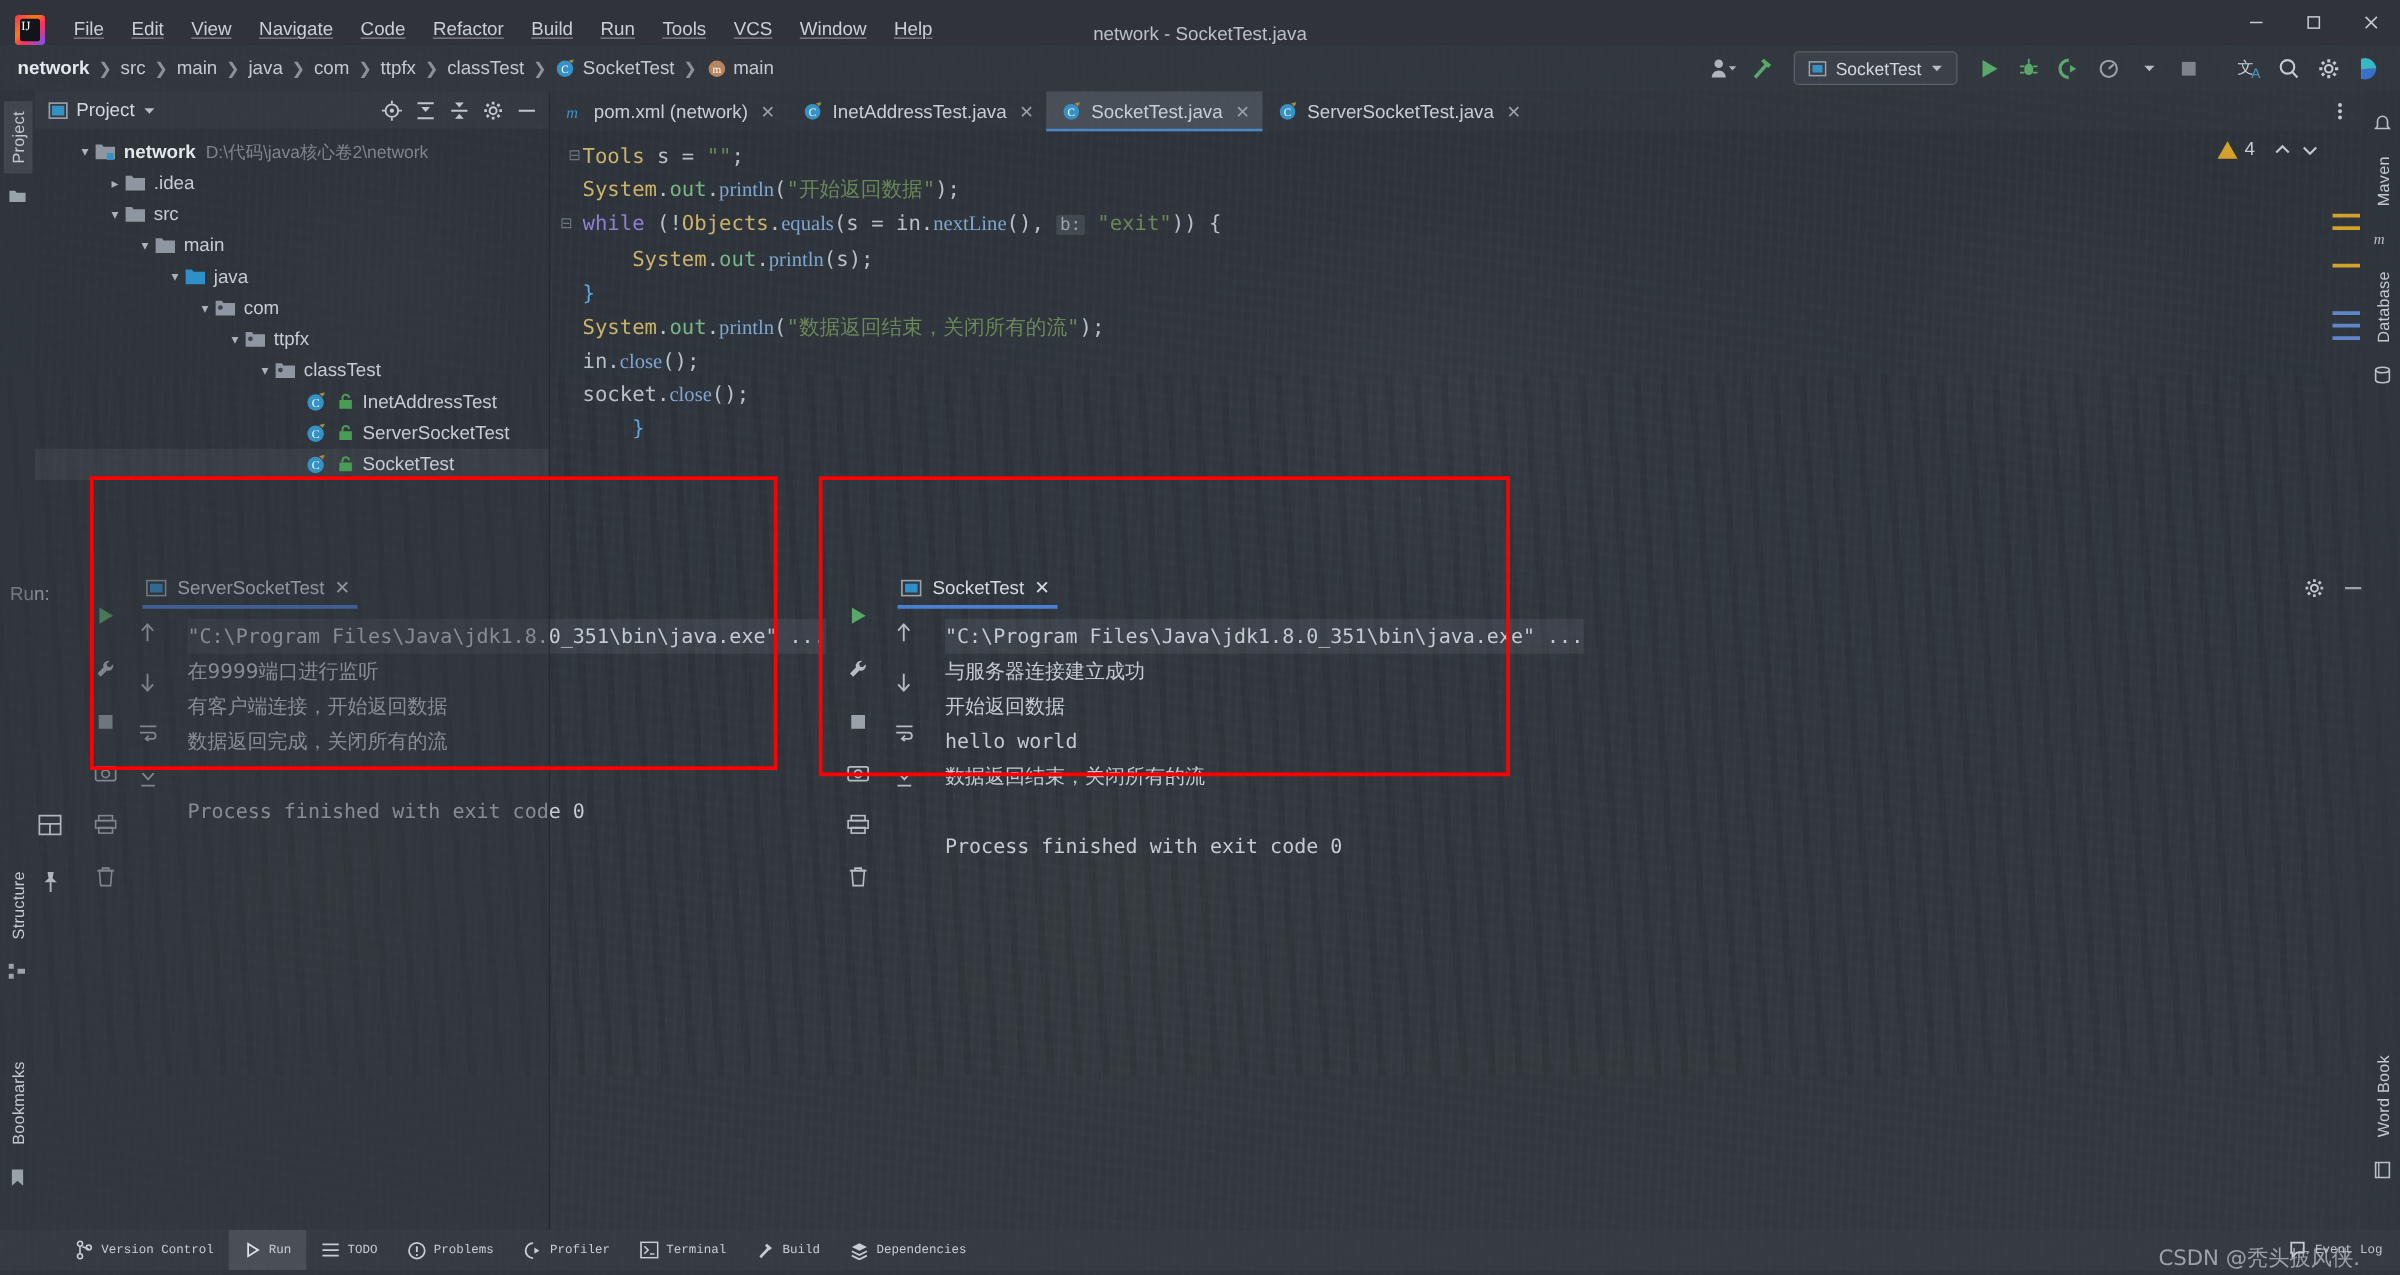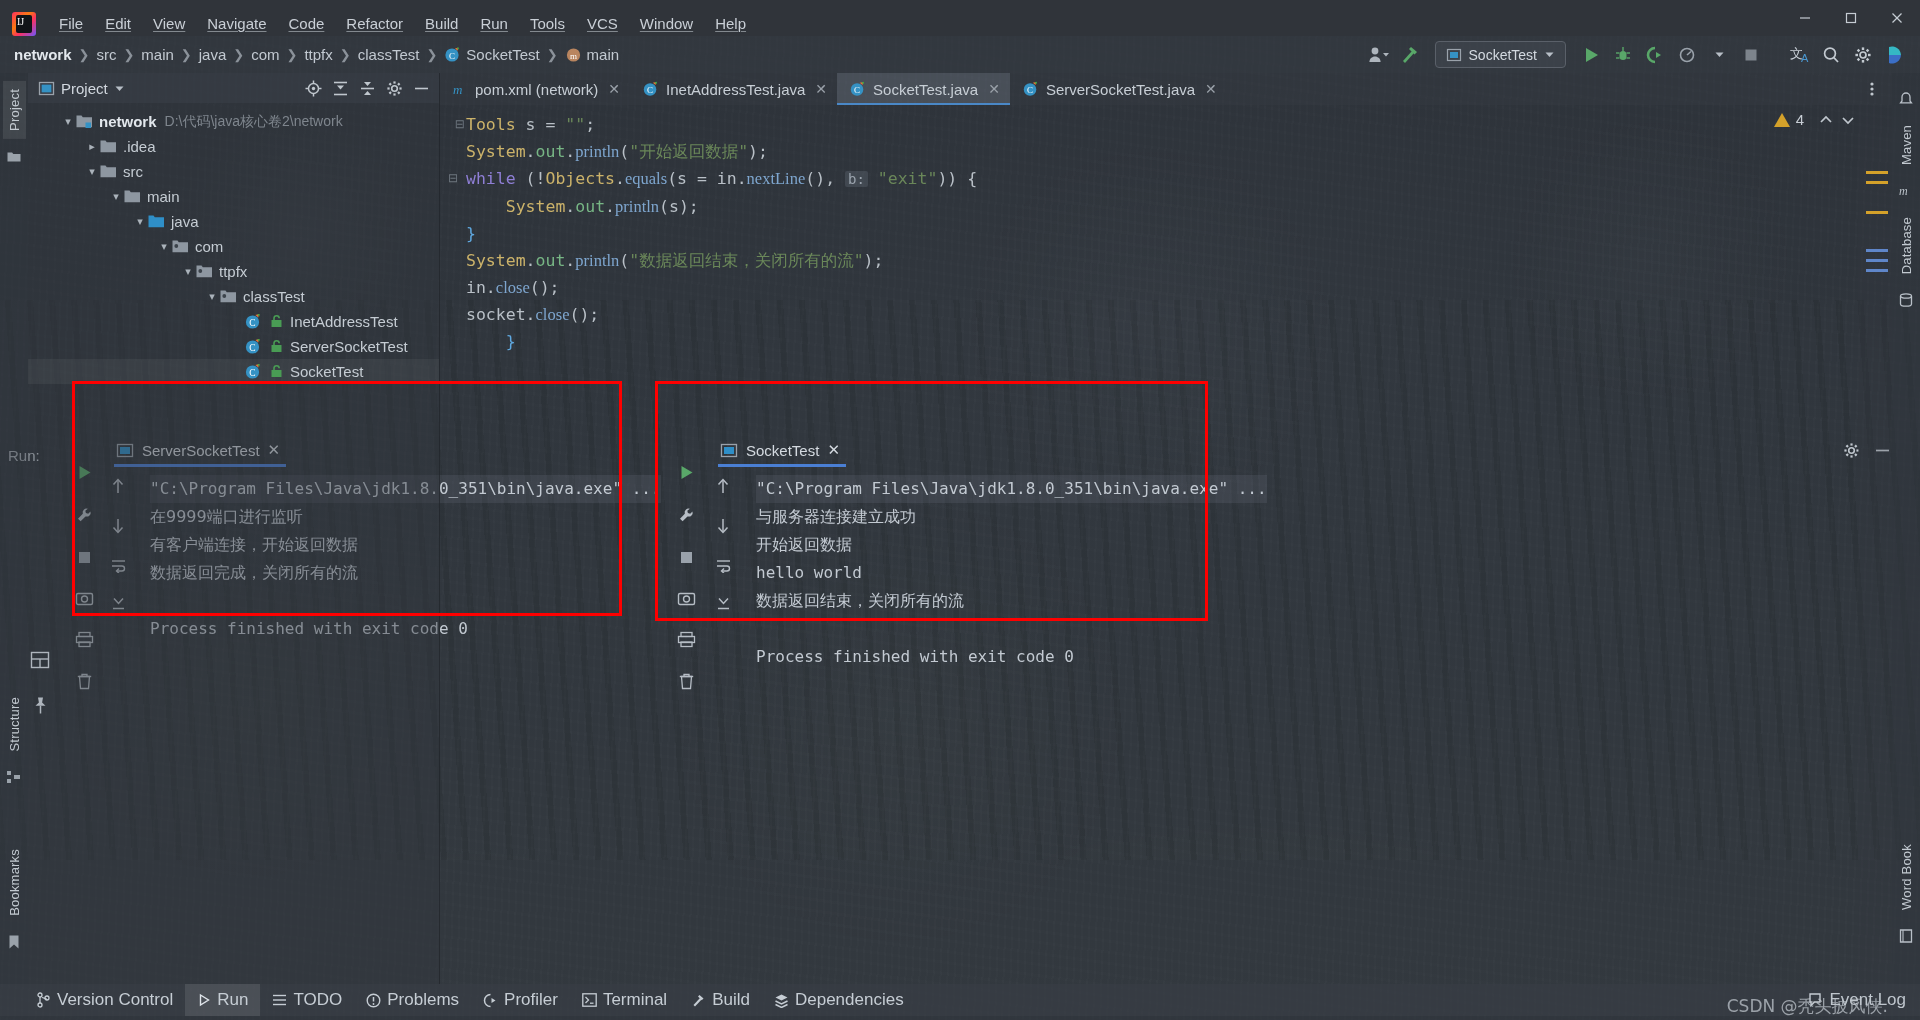--- a/index.html
+++ b/index.html
@@ -254,21 +254,21 @@
   }
   .console-out .cmdline { background: rgba(120,130,145,0.18); display:inline-block; }
   .console-out .zh { font-family: "DejaVu Sans", sans-serif; font-size: 16px; }
 
   .redbox { position: absolute; border: 3px solid #ff0000; pointer-events: none; z-index: 20; }
 
   
   .bottombar {
     position: relative; z-index: 5;
     height: 32px; display: flex; align-items: center;
-    background: rgba(56,62,69,0.62); padding-left: 24px; gap: 0; font-size: 17px;
+    background: rgba(56,62,69,0.62); padding-left: 48px; gap: 0; font-size: 10px; font-family: Liberation Mono, monospace;
   }
   .bb-item {
     display: flex; align-items: center; gap: 6px; height: 32px; padding: 0 12px;
     color: #c6cdd4;
   }
   .bb-item.active { background: rgba(255,255,255,0.10); }
   .bb-right { margin-left: auto; display: flex; align-items: center; padding-right: 14px; }
 
   
   .statusbar {
@@ -300,20 +300,21 @@
       <div class="menu-item">Navigate</div>
       <div class="menu-item">Code</div>
       <div class="menu-item">Refactor</div>
       <div class="menu-item">Build</div>
       <div class="menu-item">Run</div>
       <div class="menu-item">Tools</div>
       <div class="menu-item">VCS</div>
       <div class="menu-item">Window</div>
       <div class="menu-item">Help</div>
     </div>
+    <div class="win-title">network - SocketTest.java</div>
     <div class="win-buttons">
       <div class="win-btn">
         <svg width="14" height="14" viewBox="0 0 14 14">
             <line x1="2" y1="7" x2="12" y2="7" stroke="#c5ccd3" stroke-width="1.2"></line>
           </svg>
       </div>
       <div class="win-btn">
         <svg width="14" height="14" viewBox="0 0 14 14">
             <rect x="2.5" y="2.5" width="9" height="9" fill="none" stroke="#c5ccd3" stroke-width="1.2"></rect>
           </svg>
@@ -816,21 +817,21 @@
       <div class="strip-icon">
         <svg width="16" height="16" viewBox="0 0 16 16">
             <path d="M2.5 2h11v12h-11z" fill="none" stroke="#b9c0c8" stroke-width="1.3"></path>
             <line x1="5" y1="2" x2="5" y2="14" stroke="#b9c0c8" stroke-width="1.1"></line>
           </svg>
       </div>
       <div style="height:30px"></div>
     </div>
   </div>
 
-  <div class="run-region" style="top:435px; height:340px; bottom:auto;">
+  <div class="run-region" style="top:455px; height:340px; bottom:auto;">
     <div class="run-label">Run:</div>
 
     <div class="run-gutter" style="width:40px; padding-top:28px; gap:24px;">
       <div class="rg-ic">
         <svg width="19" height="19" viewBox="0 0 19 19">
             <path d="M4.5 3l11 6.5-11 6.5z" fill="#59a869"></path>
           </svg>
       </div>
       <div class="rg-ic">
         <svg width="19" height="19" viewBox="0 0 19 19">

